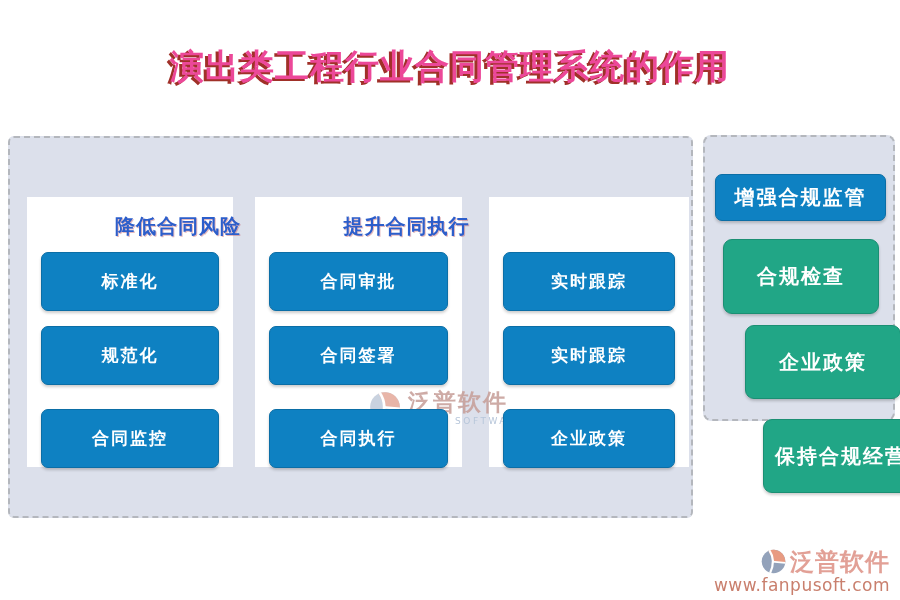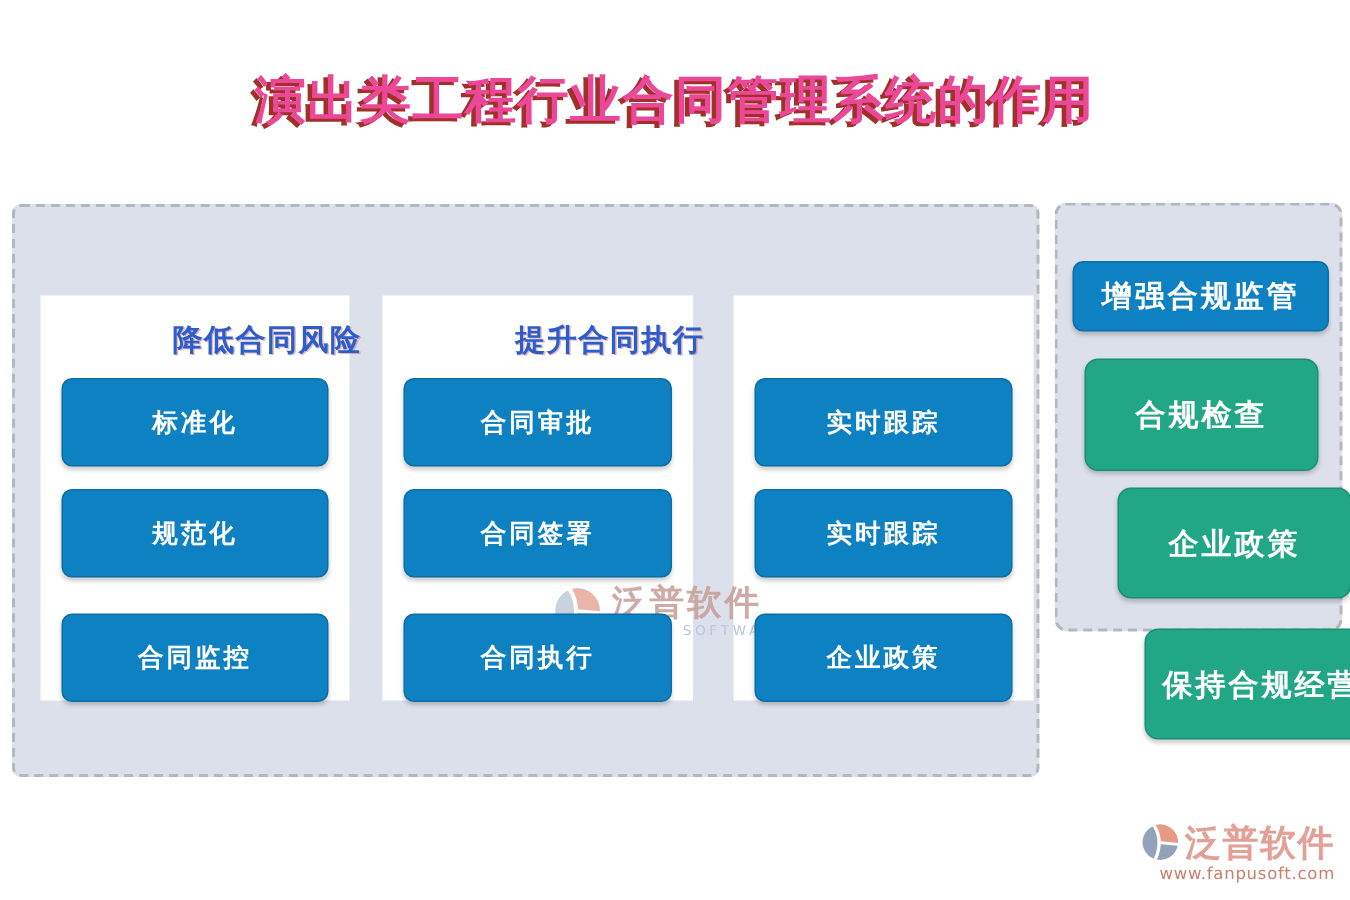--- a/index.html
+++ b/index.html
@@ -55,21 +55,21 @@
   .wm-text{display:flex;flex-direction:column;line-height:1;}
   .wm-brand{font-size:23px;font-weight:bold;color:rgba(197,156,150,.85);letter-spacing:2px;}
   .wm-sub{font-size:9px;color:#b7c6da;letter-spacing:2.5px;margin-top:4px;font-family:"DejaVu Sans","Liberation Sans",sans-serif;}
   
   .footer-logo{
     position:absolute;right:10px;top:548px;
     display:flex;flex-direction:column;align-items:flex-end;line-height:1;
   }
   .fl-row{display:flex;align-items:center;gap:3px;}
   .fl-brand{font-size:24px;font-weight:bold;color:#e2a096;letter-spacing:1px;}
-  .fl-url{font-size:11px;color:#c97f6d;margin-top:2px;letter-spacing:.5px;font-family:"DejaVu Sans","Liberation Sans",sans-serif;}
+  .fl-url{font-size:17px;color:#c97f6d;margin-top:2px;letter-spacing:.5px;font-family:"DejaVu Sans","Liberation Sans",sans-serif;}
   .logo-svg{display:block;}
 </style>
 </head>
 <body>
 
 <div class="page-title">演出类工程行业合同管理系统的作用</div>
 
 <div class="panel main-panel">
 
   <div class="column col-1">

